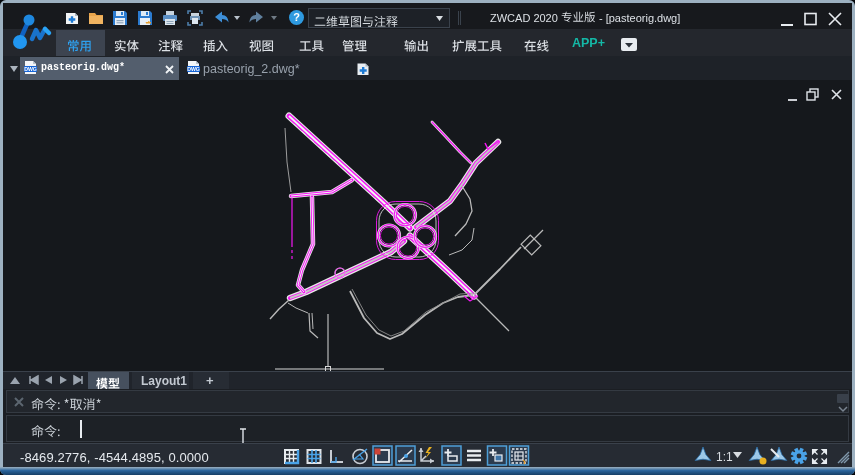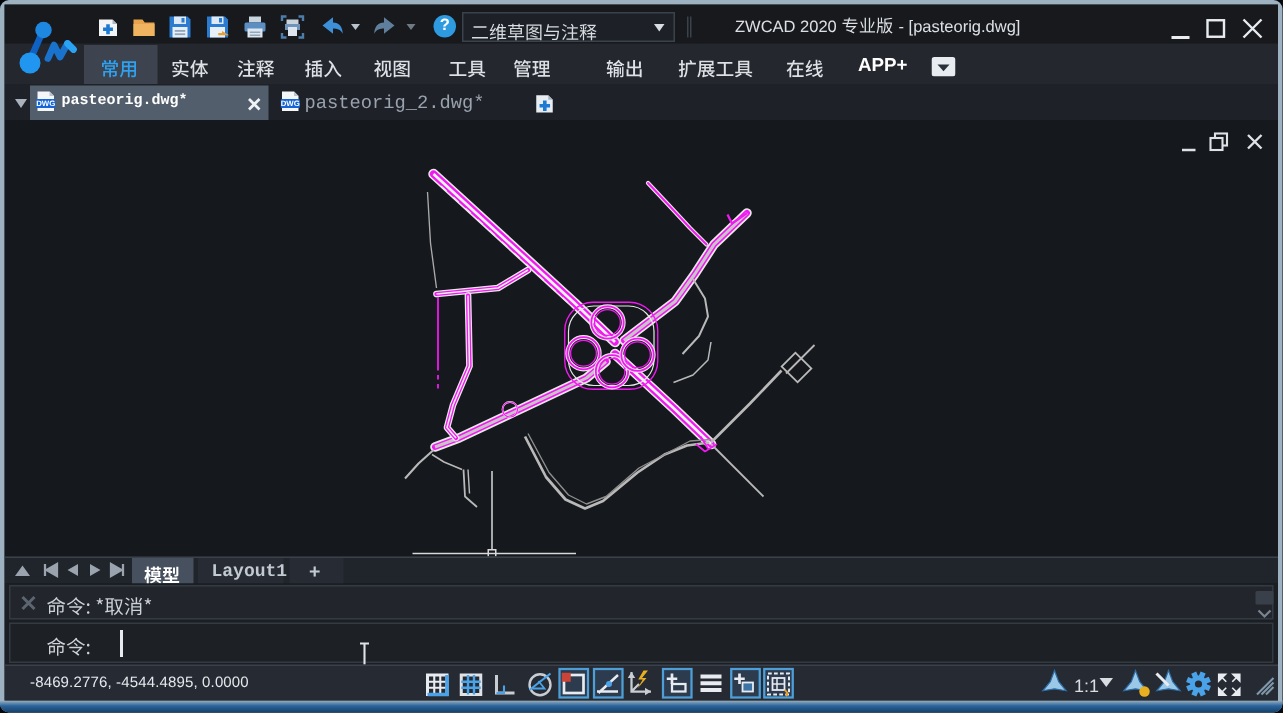--- a/index.html
+++ b/index.html
@@ -110,21 +110,21 @@
       </svg></div>
     <div class="abs" style="left:401px;top:33px"><svg width="26" height="19" viewBox="0 0 26 19">
         <path d="M9.1125 8.925V13.475H10.012500000000001V8.925ZM10.700000000000001 8.462499999999999V14.3C10.700000000000001 14.45 10.662500000000001 14.4875 10.512500000000001 14.4875C10.350000000000001 14.5 9.8375 14.5 9.275 14.4875C9.4125 14.7625 9.525 15.1625 9.5625 15.4375C10.325000000000001 15.4375 10.850000000000001 15.4125 11.1875 15.2625C11.55 15.1 11.637500000000001 14.825 11.637500000000001 14.3V8.462499999999999ZM0.8375 10.5C0.9375 10.3875 1.35 10.3125 1.7375 10.3125H2.6500000000000004V11.875C1.8250000000000002 12.05 1.0625 12.2 0.4625 12.3125L0.7250000000000001 13.4125L2.6500000000000004 12.9625V15.525H3.6625V12.7125L4.65 12.45L4.5625 11.4625L3.6625 11.6625V10.3125H4.5625V9.25H3.6625V7.425H2.6500000000000004V9.25H1.75C2.0500000000000003 8.425 2.35 7.4624999999999995 2.5875000000000004 6.4625H4.6000000000000005V5.4H2.825C2.9000000000000004 4.975 2.975 4.549999999999999 3.0375 4.125L1.9500000000000002 3.9624999999999986C1.9125 4.4375 1.85 4.924999999999999 1.7625000000000002 5.4H0.525V6.4625H1.5750000000000002C1.375 7.425 1.1500000000000001 8.212499999999999 1.05 8.5125C0.8625 9.075 0.7125 9.475 0.5 9.5375C0.625 9.8 0.7875000000000001 10.3 0.8375 10.5ZM8.225 3.8874999999999993C7.375 5.174999999999999 5.7875000000000005 6.35 4.2875000000000005 7.0249999999999995C4.5625 7.262499999999999 4.875 7.637499999999999 5.0375000000000005 7.9125C5.3125 7.7749999999999995 5.6000000000000005 7.6125 5.875 7.4375V7.925H10.6875V7.3625C10.9625 7.5249999999999995 11.2375 7.675 11.525 7.824999999999999C11.662500000000001 7.512499999999999 11.9875 7.137499999999999 12.25 6.8999999999999995C10.9875 6.375 9.850000000000001 5.7125 8.9125 4.712499999999999L9.1875 4.3125ZM6.575 6.975C7.1875 6.5249999999999995 7.7875000000000005 6.0 8.3 5.449999999999999C8.85 6.049999999999999 9.4375 6.5375 10.075000000000001 6.975ZM7.575 9.5625V10.399999999999999H6.075V9.5625ZM5.125 8.649999999999999V15.5H6.075V13.0H7.575V14.3875C7.575 14.5 7.5375000000000005 14.5375 7.4375 14.5375C7.325 14.5375 7.0 14.5375 6.6375 14.525C6.7625 14.8 6.8875 15.2125 6.9125000000000005 15.475C7.4750000000000005 15.475 7.875 15.4625 8.1625 15.3125C8.4625 15.1375 8.525 14.8625 8.525 14.4V8.649999999999999ZM6.075 11.275H7.575V12.125H6.075Z M13.7 10.212499999999999V14.8375H22.4625V15.5375H23.775V10.2H22.4625V13.6625H19.375V9.475H23.275V5.049999999999999H21.975V8.325H19.375V3.9624999999999986H18.0625V8.325H15.55V5.049999999999999H14.3V9.475H18.0625V13.6625H15.0125V10.212499999999999Z" fill="#dde1e6"></path>
       </svg></div>
     <div class="abs" style="left:449px;top:33px"><svg width="51" height="19" viewBox="0 0 51 19">
         <path d="M2.075 3.9624999999999986V6.4H0.6375000000000001V7.5249999999999995H2.075V10.0375L0.45 10.462499999999999L0.7375 11.6375L2.075 11.225V14.125C2.075 14.3 2.0125 14.35 1.8625 14.35C1.7125000000000001 14.35 1.25 14.35 0.75 14.3375C0.9 14.6625 1.05 15.175 1.0875000000000001 15.4875C1.8875000000000002 15.4875 2.4125 15.45 2.75 15.25C3.1 15.0625 3.225 14.7375 3.225 14.125V10.875L4.575 10.45L4.425 9.35L3.225 9.7V7.5249999999999995H4.5375000000000005V6.4H3.225V3.9624999999999986ZM7.575 4.3125C7.825 4.762499999999999 8.1 5.35 8.275 5.8125H5.2250000000000005V8.962499999999999C5.2250000000000005 10.7625 5.0875 13.2375 3.7 14.9625C3.9875000000000003 15.0875 4.5 15.425 4.7125 15.625C6.175000000000001 13.7875 6.4125000000000005 10.95 6.4125000000000005 8.975V6.949999999999999H11.9375V5.8125H9.3625L9.5 5.762499999999999C9.325000000000001 5.275 8.9625 4.549999999999999 8.637500000000001 3.987499999999999Z M16.475 15.5875C16.7375 15.425 17.1375 15.3125 20.125 14.6125C20.1125 14.3875 20.15 13.9375 20.2 13.6375L17.75 14.15V11.85H19.2875C20.1375 13.75 21.637500000000003 15.0 23.85 15.55C24.0 15.25 24.3125 14.8125 24.5625 14.575C23.575000000000003 14.375 22.7125 14.0375 22.012500000000003 13.575C22.6125 13.2625 23.2875 12.85 23.85 12.4375L23.012500000000003 11.85H24.4125V10.8375H21.9125V9.725H23.887500000000003V8.725H21.9125V7.637499999999999H20.8V8.725H18.575V7.637499999999999H17.4875V8.725H15.7375V9.725H17.4875V10.8375H15.425V11.85H16.65V13.5625C16.65 14.1625 16.275 14.475 16.025 14.625C16.1875 14.8375 16.4125 15.3125 16.475 15.5875ZM18.575 9.725H20.8V10.8375H18.575ZM20.4 11.85H22.9125C22.4875 12.2 21.8375 12.6375 21.262500000000003 12.9625C20.925 12.6375 20.637500000000003 12.2625 20.4 11.85ZM15.3875 5.5375H22.512500000000003V6.6125H15.3875ZM14.2 4.524999999999999V8.212499999999999C14.2 10.212499999999999 14.0875 13.0125 12.8375 14.9625C13.1375 15.075 13.6625 15.3875 13.8875 15.575C15.2 13.525 15.3875 10.3625 15.3875 8.212499999999999V7.625H23.700000000000003V4.524999999999999Z M25.6125 13.45V14.6375H36.925V13.45H31.875V6.5375H36.2625V5.3125H26.275V6.5375H30.55V13.45Z M40.1 4.5375V11.75H38.1125V12.825H41.475C40.6875 13.475 39.175 14.2625 37.9375 14.7C38.2125 14.925 38.6125 15.325 38.8125 15.5625C40.0625 15.0875 41.6125 14.275 42.6 13.525L41.575 12.825H45.6L44.9375 13.5625C46.3 14.175 47.7625 14.9875 48.625 15.575L49.5875 14.6875C48.7 14.15 47.2625 13.425 45.9125 12.825H49.425V11.75H47.55V4.5375ZM41.2375 11.75V10.8H46.3625V11.75ZM41.2375 7.262499999999999H46.3625V8.149999999999999H41.2375ZM41.2375 6.4V5.5H46.3625V6.4ZM41.2375 9.024999999999999H46.3625V9.9375H41.2375Z" fill="#dde1e6"></path>
       </svg></div>
     <div class="abs" style="left:521px;top:33px"><svg width="26" height="19" viewBox="0 0 26 19">
         <path d="M4.775 3.9375C4.6125 4.549999999999999 4.4 5.174999999999999 4.15 5.799999999999999H0.7375V6.9375H3.6375C2.85 8.475 1.7750000000000001 9.875 0.4 10.8125C0.5875 11.1 0.8625 11.6125 0.9875 11.9375C1.4625000000000001 11.6 1.9000000000000001 11.2375 2.3000000000000003 10.8375V15.5125H3.4875000000000003V9.45C4.0625 8.6625 4.55 7.824999999999999 4.9750000000000005 6.9375H11.775V5.799999999999999H5.4625C5.6625000000000005 5.2875 5.8500000000000005 4.762499999999999 6.0125 4.237499999999999ZM7.4125000000000005 7.5249999999999995V9.8H4.7V10.8875H7.4125000000000005V14.15H4.2125V15.25H11.762500000000001V14.15H8.6V10.8875H11.275V9.8H8.6V7.5249999999999995Z M13.1375 13.725 13.3875 14.8625C14.5625 14.4875 16.075 14.0 17.525 13.525L17.35 12.55C15.7875 13.0 14.1875 13.475 13.1375 13.725ZM21.3125 4.762499999999999C21.887500000000003 5.074999999999999 22.637500000000003 5.574999999999999 23.012500000000003 5.924999999999999L23.7125 5.199999999999999C23.3375 4.875 22.575000000000003 4.4125 22.0 4.125ZM13.4125 9.2625C13.6 9.1625 13.9 9.1 15.2375 8.9375C14.75 9.6375 14.3125 10.1875 14.0875 10.4125C13.7 10.8875 13.425 11.175 13.125 11.2375C13.2625 11.5375 13.4375 12.0625 13.4875 12.2875C13.775 12.125 14.2375 12.0 17.3375 11.375C17.3125 11.1375 17.325 10.6875 17.3625 10.3875L15.1 10.775C16.0125 9.7 16.9 8.425 17.65 7.137499999999999L16.675 6.5249999999999995C16.4375 6.9875 16.175 7.4624999999999995 15.9 7.8999999999999995L14.55 8.0125C15.2875 7.0 15.9875 5.725 16.5 4.5L15.4 3.9749999999999996C14.925 5.4375 14.0375 7.012499999999999 13.7625 7.4125C13.4875 7.824999999999999 13.275 8.1 13.025 8.1625C13.1625 8.475 13.35 9.0375 13.4125 9.2625ZM23.450000000000003 10.125C23.0 10.825 22.4125 11.475 21.725 12.05C21.5625 11.45 21.4125 10.7625 21.3 10.0L24.35 9.425L24.1625 8.3875L21.15 8.9375C21.1 8.4875 21.05 8.0 21.012500000000003 7.512499999999999L24.012500000000003 7.05L23.8125 6.012499999999999L20.950000000000003 6.4375C20.9125 5.625 20.887500000000003 4.774999999999999 20.9 3.9124999999999996H19.7375C19.7375 4.824999999999999 19.7625 5.725 19.8125 6.6125L17.9 6.8999999999999995L18.1 7.9624999999999995L19.875 7.6875C19.9125 8.1875 19.9625 8.675 20.0125 9.149999999999999L17.65 9.587499999999999L17.8375 10.65L20.1625 10.212499999999999C20.3125 11.1625 20.5 12.025 20.725 12.775C19.6875 13.45 18.4875 14.0 17.225 14.375C17.5 14.6375 17.8 15.05 17.95 15.35C19.075 14.95 20.15 14.4375 21.125 13.8125C21.625 14.8875 22.2875 15.525 23.137500000000003 15.525C24.0625 15.525 24.4 15.125 24.6 13.6625C24.3375 13.5375 23.975 13.2875 23.7375 13.0125C23.6875 14.075 23.5625 14.3875 23.262500000000003 14.3875C22.825000000000003 14.3875 22.425 13.925 22.0875 13.125C23.025 12.3875 23.825000000000003 11.55 24.4375 10.5875Z" fill="#dde1e6"></path>
       </svg></div>
-    <div class="abs" style="left:569px;top:33px;color:#ffffff;font-size:12.5px;font-weight:bold">APP+</div>
+    <div class="abs" style="left:569px;top:33px;color:#14b8a6;font-size:12.5px;font-weight:bold">APP+</div>
     <svg class="abs" style="left:618px;top:35px" width="16" height="13" viewBox="0 0 16 13">
       <rect x="0" y="0" width="16" height="13" rx="2" fill="#e8ecf0"></rect>
       <path d="M4 5 L8 9.5 L12 5 Z" fill="#2b3139"></path>
     </svg>
     <div class="abs" style="left:0;top:53px;width:849px;height:24px;background:#1e2228"></div>
     <svg class="abs" style="left:6px;top:62px" width="10" height="8" viewBox="0 0 10 8">
       <path d="M1 1 L5 7 L9 1 Z" fill="#aab3bd"></path>
     </svg>
     <div class="abs" style="left:17px;top:54px;width:159px;height:23px;background:#535e6d"></div>
     <svg class="abs" style="left:21px;top:57px" width="13" height="15" viewBox="0 0 13 15">
@@ -136,21 +136,21 @@
     <div class="abs" style="left:38px;top:59px;color:#ffffff;font-size:10px;font-weight:bold;font-family:'Liberation Mono',monospace;letter-spacing:0px">pasteorig.dwg*</div>
     <svg class="abs" style="left:161px;top:61px" width="11" height="11" viewBox="0 0 11 11">
       <path d="M2 2 L9 9 M9 2 L2 9" stroke="#f0f3f6" stroke-width="1.8"></path>
     </svg>
     <svg class="abs" style="left:184px;top:57px" width="13" height="15" viewBox="0 0 13 15">
       <path d="M1 1 h8 l3 3 v10 h-11 z" fill="#f4f6f8"></path>
       <path d="M9 1 l3 3 h-3 z" fill="#b9c4cf"></path>
       <rect x="0" y="6" width="13" height="6" rx="1" fill="#1565d8"></rect>
       <text x="6.5" y="10.8" font-size="5.2" font-weight="bold" fill="#fff" text-anchor="middle" font-family="Liberation Sans">DWG</text>
     </svg>
-    <div class="abs" style="left:200px;top:59px;color:#99a2ad;font-size:12.5px;font-family:Liberation Mono, monospace">pasteorig_2.dwg*</div>
+    <div class="abs" style="left:200px;top:59px;color:#99a2ad;font-size:12.5px;font-family:Liberation Sans, sans-serif">pasteorig_2.dwg*</div>
     <svg class="abs" style="left:352px;top:58px" width="16" height="16" viewBox="0 0 16 16">
       <path d="M2.5 2.5 h8 l3 3 v8.5 h-11 z" fill="#e8edf2"></path>
       <path d="M10.5 2.5 l3 3 h-3 z" fill="#a8b4c0"></path>
       <path d="M7 6 h2.4 v2.3 h2.3 v2.4 h-2.3 v2.3 h-2.4 v-2.3 h-2.3 v-2.4 h2.3 z" fill="#1d7ad4"></path>
     </svg>
     <div class="abs" style="left:0;top:77px;width:849px;height:291px;background:#15181c"></div>
     <svg class="abs" style="left:783px;top:83px" width="60" height="18" viewBox="0 0 60 18">
       <line x1="2" y1="14" x2="11" y2="14" stroke="#dfe3e8" stroke-width="1.8"></line>
       <rect x="24" y="3" width="8" height="8" fill="none" stroke="#dfe3e8" stroke-width="1.4"></rect>
       <rect x="21" y="6" width="8" height="8" fill="#15181c" stroke="#dfe3e8" stroke-width="1.4"></rect>
@@ -226,21 +226,21 @@
       <path d="M22 2 v8 M30 2 L23 6 L30 10 Z" fill="#9aa3ae" stroke="#9aa3ae" stroke-width="1.5"></path>
       <path d="M44 2 L37 6 L44 10 Z" fill="#9aa3ae"></path>
       <path d="M52 2 L59 6 L52 10 Z" fill="#9aa3ae"></path>
       <path d="M66 2 L73 6 L66 10 Z M74 2 v8" fill="#9aa3ae" stroke="#9aa3ae" stroke-width="1.5"></path>
     </svg>
     <div class="abs" style="left:85px;top:369px;width:41px;height:17px;background:#46505e"></div>
     <div class="abs" style="left:93px;top:371px"><svg width="25" height="18" viewBox="0 0 25 18">
         <path d="M6.144 9.072H9.444V9.6H6.144ZM6.144 7.62H9.444V8.136H6.144ZM8.64 3.719999999999999V4.548H7.248V3.719999999999999H5.88V4.548H4.476V5.724H5.88V6.4079999999999995H7.248V5.724H8.64V6.4079999999999995H10.032V5.724H11.388V4.548H10.032V3.719999999999999ZM4.812 6.624V10.596H7.1160000000000005C7.0920000000000005 10.836 7.056 11.076 7.0200000000000005 11.292H4.26V12.48H6.5520000000000005C6.1080000000000005 13.104 5.304 13.548 3.8040000000000003 13.848C4.08 14.124 4.416 14.652 4.5360000000000005 15.0C6.516 14.52 7.5 13.776 8.004 12.732C8.604000000000001 13.836 9.516 14.604 10.872 14.975999999999999C11.064 14.616 11.46 14.064 11.76 13.788C10.68 13.572 9.876 13.128 9.336 12.48H11.436V11.292H8.436L8.52 10.596H10.836V6.624ZM1.812 3.719999999999999V5.9639999999999995H0.504V7.295999999999999H1.812V7.596C1.476 8.963999999999999 0.888 10.512 0.216 11.376C0.456 11.76 0.768 12.42 0.912 12.828C1.236 12.324 1.548 11.64 1.812 10.872V14.988H3.168V9.54C3.42 10.044 3.648 10.56 3.7800000000000002 10.92L4.632 9.911999999999999C4.428 9.564 3.516 8.172 3.168 7.716V7.295999999999999H4.26V5.9639999999999995H3.168V3.719999999999999Z M19.332 4.416V8.495999999999999H20.652V4.416ZM21.528 3.863999999999999V8.988C21.528 9.144 21.48 9.18 21.3 9.18C21.131999999999998 9.204 20.544 9.204 19.992 9.18C20.172 9.527999999999999 20.364 10.08 20.424 10.44C21.264 10.44 21.887999999999998 10.416 22.332 10.224C22.776 10.008 22.896 9.672 22.896 9.012V3.863999999999999ZM16.368000000000002 5.411999999999999V6.672H15.347999999999999V5.411999999999999ZM13.776 11.004V12.312H17.256V13.272H12.552V14.604H23.412V13.272H18.732V12.312H22.212V11.004H18.732V10.056000000000001H17.712V7.944H18.828V6.672H17.712V5.411999999999999H18.564V4.151999999999999H13.08V5.411999999999999H14.028V6.672H12.672V7.944H13.884C13.704 8.544 13.296 9.120000000000001 12.42 9.576C12.672 9.780000000000001 13.164 10.308 13.356 10.584C14.556000000000001 9.924 15.06 8.94 15.252 7.944H16.368000000000002V10.26H17.256V11.004Z" fill="#ffffff"></path>
       </svg></div>
     <div class="abs" style="left:129px;top:369px;width:57px;height:17px;background:#272c34"></div>
-    <div class="abs" style="left:138px;top:371px;color:#c3c9d1;font-size:12px;font-family:Liberation Mono, monospace;font-weight:bold">Layout1</div>
+    <div class="abs" style="left:138px;top:371px;color:#c3c9d1;font-size:12px;font-family:Liberation Sans, sans-serif;font-weight:bold">Layout1</div>
     <div class="abs" style="left:190px;top:369px;width:36px;height:17px;background:#272c34"></div>
     <div class="abs" style="left:203px;top:370px;color:#c3c9d1;font-size:13px;font-weight:bold">+</div>
     <div class="abs" style="left:0;top:386px;width:849px;height:54px;background:#1b1e23"></div>
     <div class="abs" style="left:3px;top:387px;width:843px;height:23px;background:#22262c;border:1px solid #343a42"></div>
     <svg class="abs" style="left:10px;top:393px" width="12" height="12" viewBox="0 0 12 12">
       <path d="M2 2 L10 10 M10 2 L2 10" stroke="#5c6670" stroke-width="2"></path>
     </svg>
     <div class="abs" style="left:28px;top:391px"><svg width="71" height="19" viewBox="0 0 71 19">
         <path d="M6.5649999999999995 4.004000000000001C5.343 5.746 2.847 7.397 0.442 8.034C0.65 8.294 0.884 8.697 1.014 8.983C1.9629999999999999 8.671 2.9379999999999997 8.203 3.848 7.657V8.475999999999999H9.048V7.605C9.945 8.164000000000001 10.907 8.619 11.843 8.918C12.011999999999999 8.632000000000001 12.324 8.203 12.571 7.982C10.504 7.462000000000001 8.294 6.2010000000000005 7.111 4.862L7.345 4.563000000000001ZM3.952 7.5920000000000005C4.914 6.994 5.811 6.279 6.539 5.525C7.215 6.279 8.073 6.994 9.022 7.5920000000000005ZM1.664 9.555V15.119H2.561V14.014H5.629V9.555ZM2.561 10.426H4.7059999999999995V13.143H2.561ZM7.007 9.555V16.133H7.9559999999999995V10.439H10.452V13.221C10.452 13.377 10.4 13.429 10.218 13.442C10.036 13.442 9.411999999999999 13.442 8.684 13.429C8.801 13.702 8.931 14.066 8.969999999999999 14.339C9.958 14.339 10.568999999999999 14.339 10.933 14.183C11.309999999999999 14.014 11.401 13.741 11.401 13.221V9.555Z M18.2 7.8260000000000005C18.928 8.411000000000001 19.786 9.269 20.176 9.828L20.917 9.217C20.514 8.658000000000001 19.617 7.8260000000000005 18.902 7.267ZM15.184 10.166V11.102H22.256C21.515 11.882 20.553 12.831 19.669 13.676C18.993 13.221 18.291 12.792 17.68 12.428L16.991 13.117C18.434 14.001 20.306 15.327 21.189999999999998 16.185L21.930999999999997 15.366C21.567 15.041 21.060000000000002 14.638 20.488 14.235C21.749 13.0 23.153 11.57 24.128 10.543L23.4 10.100999999999999L23.231 10.166ZM19.63 4.1080000000000005C18.278 5.954000000000001 15.821 7.696000000000001 13.455 8.697C13.728 8.931000000000001 14.014 9.269 14.17 9.516C16.107 8.606000000000002 18.07 7.2410000000000005 19.552 5.694000000000001C21.021 7.202000000000001 23.179000000000002 8.684000000000001 24.933999999999997 9.49C25.09 9.217 25.427999999999997 8.814 25.662 8.606000000000002C23.816 7.891 21.515 6.422000000000001 20.163 5.018000000000001L20.514 4.5760000000000005Z M27.807 10.010000000000002C28.275 10.010000000000002 28.665 9.646 28.665 9.100000000000001C28.665 8.567 28.275 8.190000000000001 27.807 8.190000000000001C27.326 8.190000000000001 26.949 8.567 26.949 9.100000000000001C26.949 9.646 27.326 10.010000000000002 27.807 10.010000000000002ZM27.807 15.249C28.275 15.249 28.665 14.885 28.665 14.352C28.665 13.806000000000001 28.275 13.442 27.807 13.442C27.326 13.442 26.949 13.806000000000001 26.949 14.352C26.949 14.885 27.326 15.249 27.807 15.249Z M34.528000000000006 8.957 35.568000000000005 7.722 36.582 8.957 37.154 8.554 36.322 7.189 37.739000000000004 6.591000000000001 37.518 5.928000000000001 36.036 6.292 35.906000000000006 4.732000000000001H35.204L35.074000000000005 6.305L33.592000000000006 5.928000000000001L33.371 6.591000000000001L34.775000000000006 7.189L33.956 8.554Z M49.647 6.552C49.335 8.475999999999999 48.789 10.153 48.087 11.557C47.424 10.114 46.982 8.411000000000001 46.696 6.552ZM45.175 5.616V6.552H45.825C46.189 8.84 46.722 10.881 47.541 12.532C46.761 13.78 45.838 14.742 44.824 15.379C45.045 15.561 45.318 15.886 45.461 16.12C46.423 15.457 47.307 14.586 48.048 13.481C48.698 14.534 49.504000000000005 15.392 50.492000000000004 16.029C50.648 15.782 50.947 15.431000000000001 51.168 15.262C50.115 14.638 49.27 13.728 48.607 12.584C49.608000000000004 10.803 50.336 8.541 50.674 5.746L50.076 5.59L49.907 5.616ZM39.091 13.39 39.312000000000005 14.326 43.225 13.65V16.094H44.174V13.481L45.331 13.26L45.279 12.428L44.174 12.61V5.655000000000001H45.123000000000005V4.771000000000001H39.221000000000004V5.655000000000001H40.092V13.247ZM41.028 5.655000000000001H43.225V7.4750000000000005H41.028ZM41.028 8.32H43.225V10.205H41.028ZM41.028 11.063H43.225V12.766L41.028 13.104Z M62.816 4.524000000000001C62.491 5.291 61.893 6.331000000000001 61.438 6.994L62.27 7.345000000000001C62.738 6.708 63.297 5.759 63.752 4.888ZM56.160000000000004 4.966000000000001C56.719 5.720000000000001 57.265 6.747 57.473 7.41L58.344 6.981C58.136 6.318 57.538000000000004 5.33 56.979 4.589ZM52.702 4.966000000000001C53.508 5.395000000000001 54.483000000000004 6.071 54.951 6.552L55.549 5.798C55.068 5.33 54.08 4.693000000000001 53.287 4.303000000000001ZM52.091 8.45C52.910000000000004 8.866 53.911 9.542000000000002 54.405 10.010000000000002L54.977000000000004 9.243C54.483000000000004 8.775 53.469 8.151 52.65 7.761ZM52.494 15.353 53.339 15.99C54.028 14.755 54.834 13.117 55.432 11.726L54.704 11.141C54.041000000000004 12.623000000000001 53.131 14.352 52.494 15.353ZM57.486000000000004 11.024000000000001H62.283V12.441H57.486000000000004ZM57.486000000000004 10.179V8.788H62.283V10.179ZM59.449 4.147V7.865H56.524V16.12H57.486000000000004V13.273H62.283V14.885C62.283 15.067 62.218 15.119 62.023 15.132C61.815 15.145 61.126000000000005 15.145 60.385000000000005 15.119C60.515 15.379 60.658 15.782 60.697 16.042C61.685 16.042 62.335 16.042 62.738 15.886C63.115 15.73 63.232 15.431000000000001 63.232 14.898V7.865H60.424V4.147Z M66.599 8.957 67.63900000000001 7.722 68.653 8.957 69.22500000000001 8.554 68.39300000000001 7.189 69.81 6.591000000000001 69.58900000000001 5.928000000000001 68.10700000000001 6.292 67.977 4.732000000000001H67.275L67.14500000000001 6.305L65.66300000000001 5.928000000000001L65.44200000000001 6.591000000000001L66.846 7.189L66.02700000000002 8.554Z" fill="#ccd2d8"></path>
       </svg></div>
@@ -250,21 +250,21 @@
       </svg></div>
     <div class="abs" style="left:77px;top:417px;width:2px;height:18px;background:#e8ecf0"></div>
     <svg class="abs" style="left:833px;top:390px" width="14" height="20" viewBox="0 0 14 20">
       <rect x="1" y="1" width="12" height="9" rx="1" fill="#39404a"></rect>
       <path d="M3 14 L7 18 L11 14" stroke="#7a8490" stroke-width="1.5" fill="none"></path>
     </svg>
     <svg class="abs" style="left:234px;top:424px" width="12" height="22" viewBox="0 0 12 22">
       <path d="M3 2 h6 M3 20 h6 M6 2 v18" stroke="#dfe3e8" stroke-width="1.4"></path>
     </svg>
     <div class="abs" style="left:0;top:440px;width:849px;height:24px;background:#262b33;border-top:1px solid #3a414b"></div>
-    <div class="abs" style="left:17px;top:447px;color:#e5e9ee;font-size:10px;letter-spacing:0.1px">-8469.2776, -4544.4895, 0.0000</div>
+    <div class="abs" style="left:17px;top:447px;color:#e5e9ee;font-size:13px;letter-spacing:0.1px">-8469.2776, -4544.4895, 0.0000</div>
     <svg class="abs" style="left:0;top:440px" width="849" height="24" viewBox="3 443 849 24">
       <g transform="translate(285,450)">
         <rect x="0" y="0" width="13" height="13" fill="none" stroke="#e8ecf0" stroke-width="2"></rect>
         <path d="M4.5 0 V13 M8.5 0 V13 M0 4.5 H13 M0 8.5 H13" stroke="#e8ecf0" stroke-width="1.4"></path>
         <path d="M13 0 V13 H0" stroke="#4aa3e8" stroke-width="2.4" fill="none"></path>
       </g>
       <g transform="translate(307.5,450)">
         <rect x="0" y="0" width="13" height="13" fill="none" stroke="#dfe3e8" stroke-width="2"></rect>
         <path d="M4.5 0 V13 M8.5 0 V13 M0 4.5 H13 M0 8.5 H13" stroke="#4aa3e8" stroke-width="1.6"></path>
       </g>

